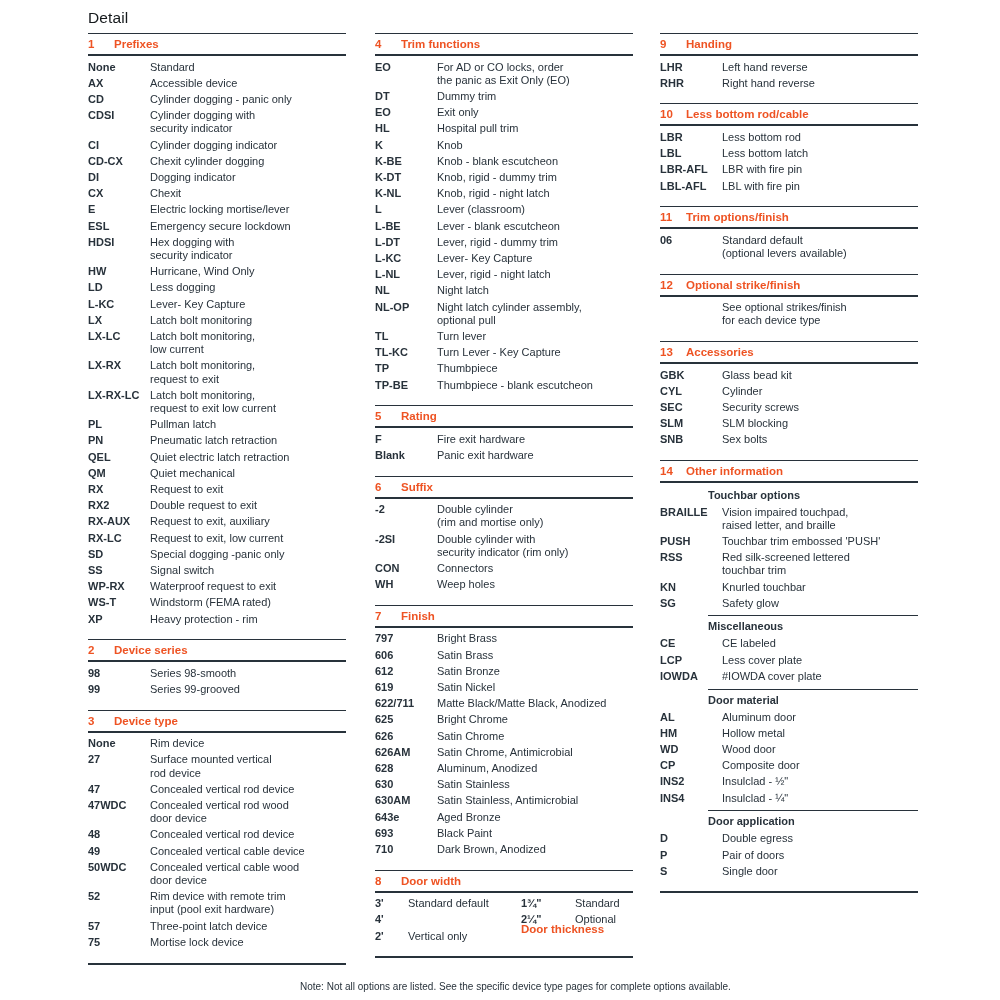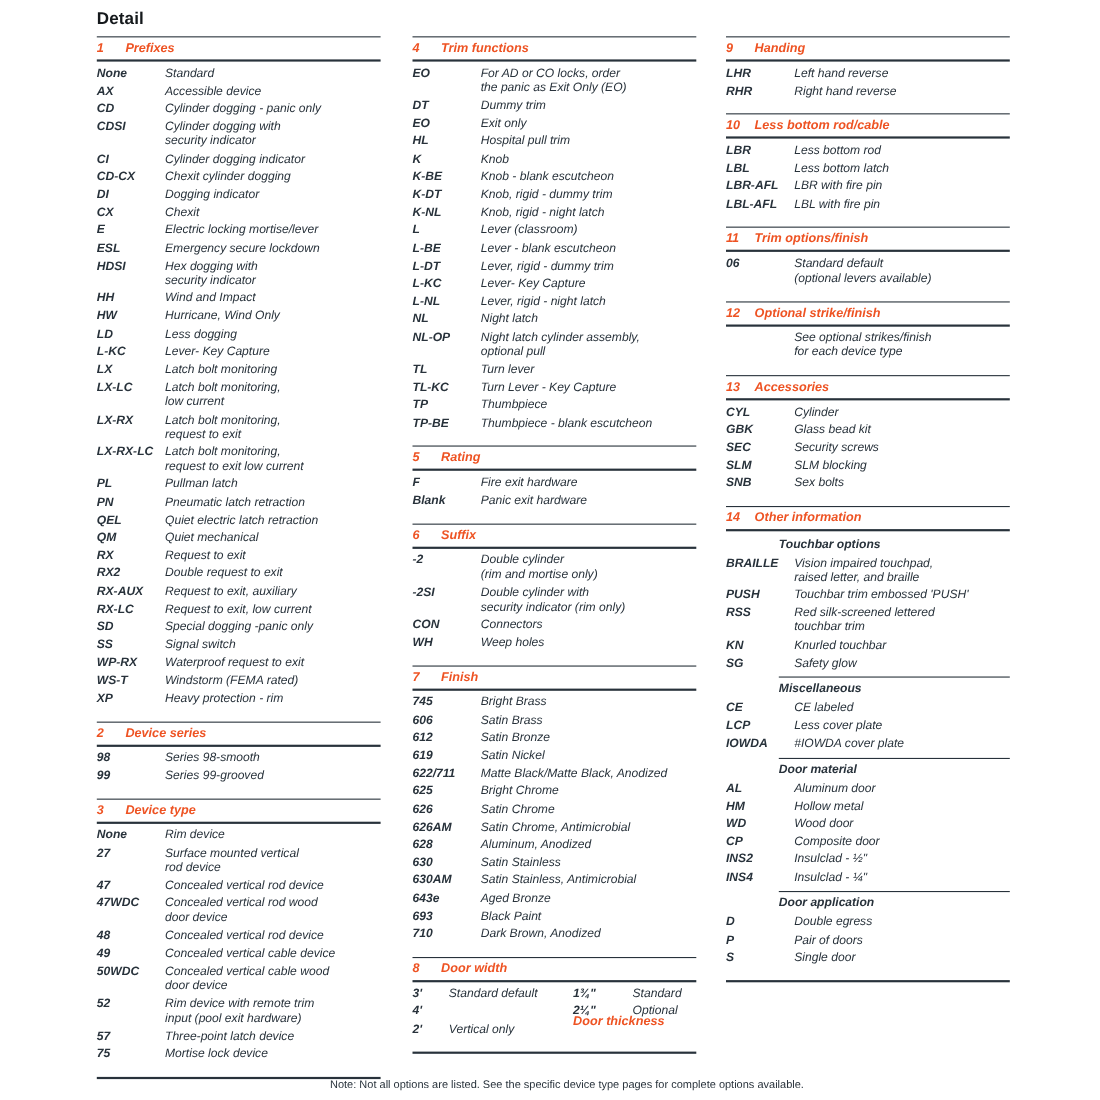--- a/index.html
+++ b/index.html
@@ -8,28 +8,28 @@
     --rule:#28323b;
     --title:#15191c;
   }
   *{margin:0;padding:0;box-sizing:border-box;}
   html,body{background:#fff;}
   body{
     width:1000px;height:1000px;position:relative;overflow:hidden;
     font-family:"Liberation Sans",sans-serif;font-size:11px;color:var(--text);
   }
   .page-title{
-    position:absolute;left:88px;top:9px;font-size:15.5px;font-weight:bold;color:var(--title);
+    position:absolute;left:88px;top:9px;font-size:15.5px;font-weight:normal;color:var(--title);
     letter-spacing:.1px;
   }
   .col{position:absolute;top:33px;width:258px;}
   .col-1{left:88px;}
   .col-2{left:375px;}
   .col-3{left:660px;}
-  .section{margin-bottom:12px;font-style:italic;}
+  .section{margin-bottom:12px;}
   .sec-header{
     border-top:1.5px solid var(--rule);
     border-bottom:2px solid var(--rule);
     padding:4px 0 3px;margin-bottom:3px;
     color:var(--accent);font-weight:bold;font-size:11.5px;line-height:13px;
     position:relative;
   }
   .sec-num{display:inline-block;width:26px;}
   .sec-title2{position:absolute;left:146px;top:4px;margin-top:48px;}
   .row{display:flex;padding:1.5px 0;line-height:13.2px;}
@@ -94,24 +94,20 @@
       <div class="row">
         <span class="code">ESL</span>
         <span class="desc">Emergency secure lockdown</span>
       </div>
       <div class="row">
         <span class="code">HDSI</span>
         <span class="desc">Hex dogging with
 security indicator</span>
       </div>
       <div class="row">
-        <span class="code">HH</span>
-        <span class="desc">Wind and Impact</span>
-      </div>
-      <div class="row">
         <span class="code">HW</span>
         <span class="desc">Hurricane, Wind Only</span>
       </div>
       <div class="row">
         <span class="code">LD</span>
         <span class="desc">Less dogging</span>
       </div>
       <div class="row">
         <span class="code">L-KC</span>
         <span class="desc">Lever- Key Capture</span>
@@ -358,21 +354,21 @@
         <span class="desc">Connectors</span>
       </div>
       <div class="row">
         <span class="code">WH</span>
         <span class="desc">Weep holes</span>
       </div>
     </section>
     <section class="section">
       <div class="sec-header"><span class="sec-num">7</span><span class="sec-title">Finish</span></div>
       <div class="row">
-        <span class="code">745</span>
+        <span class="code">797</span>
         <span class="desc">Bright Brass</span>
       </div>
       <div class="row">
         <span class="code">606</span>
         <span class="desc">Satin Brass</span>
       </div>
       <div class="row">
         <span class="code">612</span>
         <span class="desc">Satin Bronze</span>
       </div>
@@ -487,26 +483,26 @@
       <div class="sec-header"><span class="sec-num">12</span><span class="sec-title">Optional strike/finish</span></div>
       <div class="row">
         <span class="code"></span>
         <span class="desc">See optional strikes/finish
 for each device type</span>
       </div>
     </section>
     <section class="section">
       <div class="sec-header"><span class="sec-num">13</span><span class="sec-title">Accessories</span></div>
       <div class="row">
+        <span class="code">GBK</span>
+        <span class="desc">Glass bead kit</span>
+      </div>
+      <div class="row">
         <span class="code">CYL</span>
         <span class="desc">Cylinder</span>
-      </div>
-      <div class="row">
-        <span class="code">GBK</span>
-        <span class="desc">Glass bead kit</span>
       </div>
       <div class="row">
         <span class="code">SEC</span>
         <span class="desc">Security screws</span>
       </div>
       <div class="row">
         <span class="code">SLM</span>
         <span class="desc">SLM blocking</span>
       </div>
       <div class="row">

